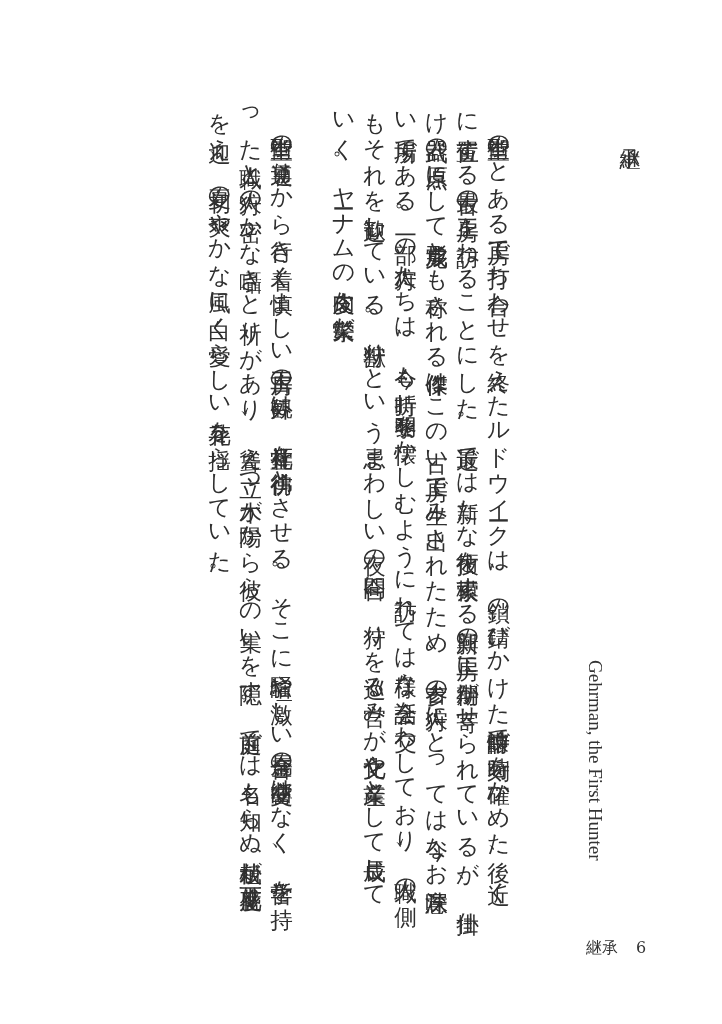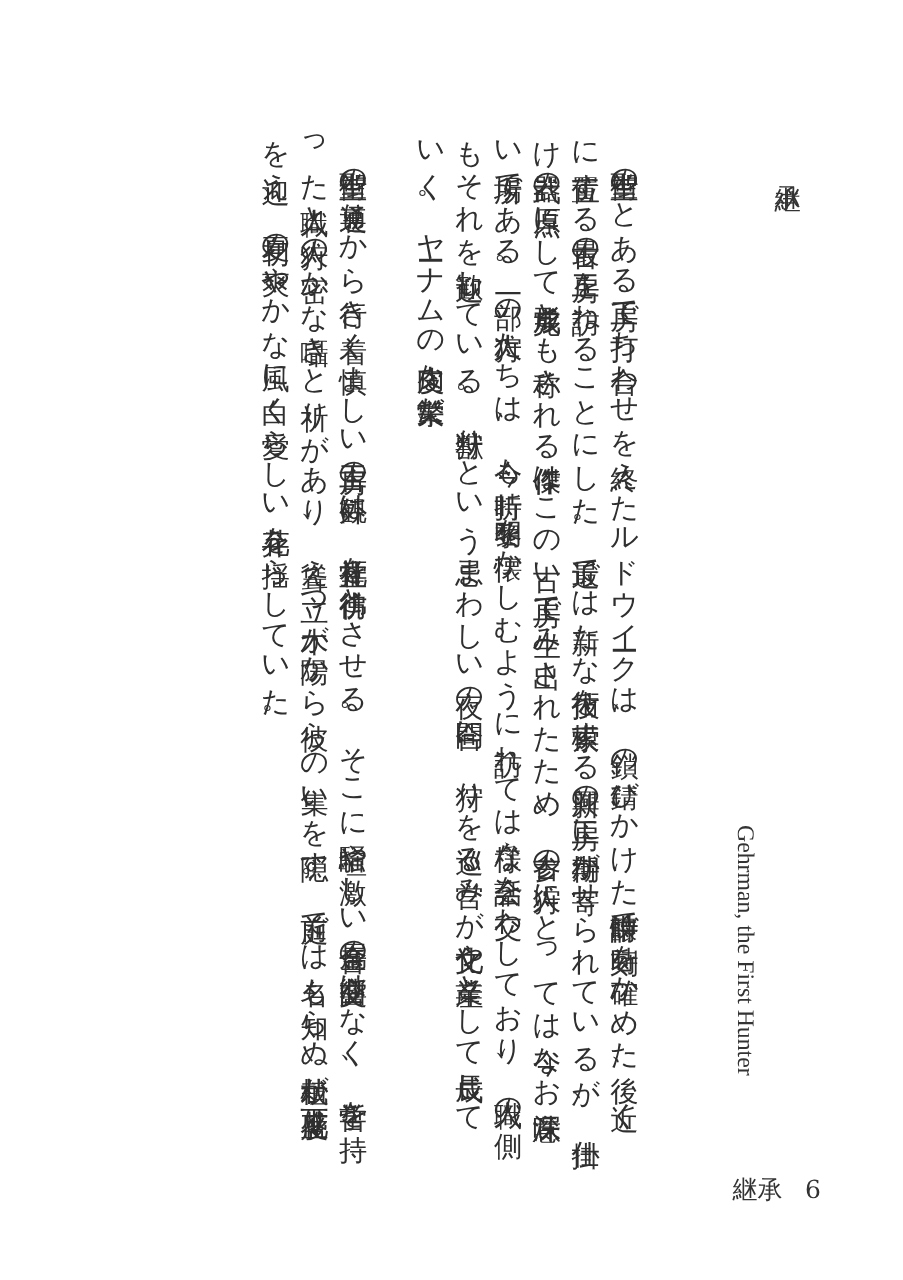--- a/index.html
+++ b/index.html
@@ -22,21 +22,21 @@
     position: absolute; top: 97px; right: 208px; 
     height: 800px;
     writing-mode: vertical-rl;
     font-size: 22.6px; line-height: 31px; letter-spacing: 0.1px;
     color: #2f2f2f;
   }
   .body-text p { margin: 0; text-indent: 1em; }
   .body-text p + p { margin-right: 31px; }
   .footer {
     position: absolute; left: 586px; top: 938px;
-    font-size: 20px; color: #333; white-space: nowrap;
+    font-size: 16px; color: #333; white-space: nowrap;
   }
   .footer .chapter { margin-right: 18px; }
 </style>
 </head>
 <body>
 
 <div class="page">
   <div class="chapter-title">継承</div>
   <div class="subtitle">Gehrman, the First Hunter</div>
 

